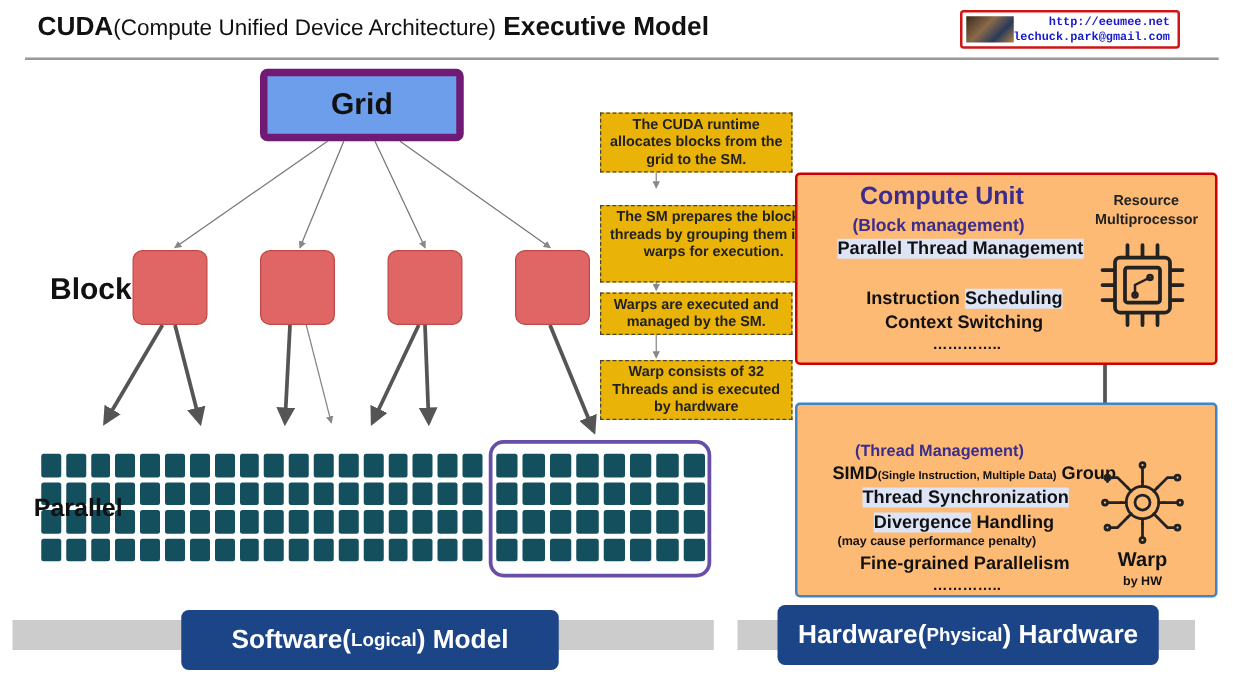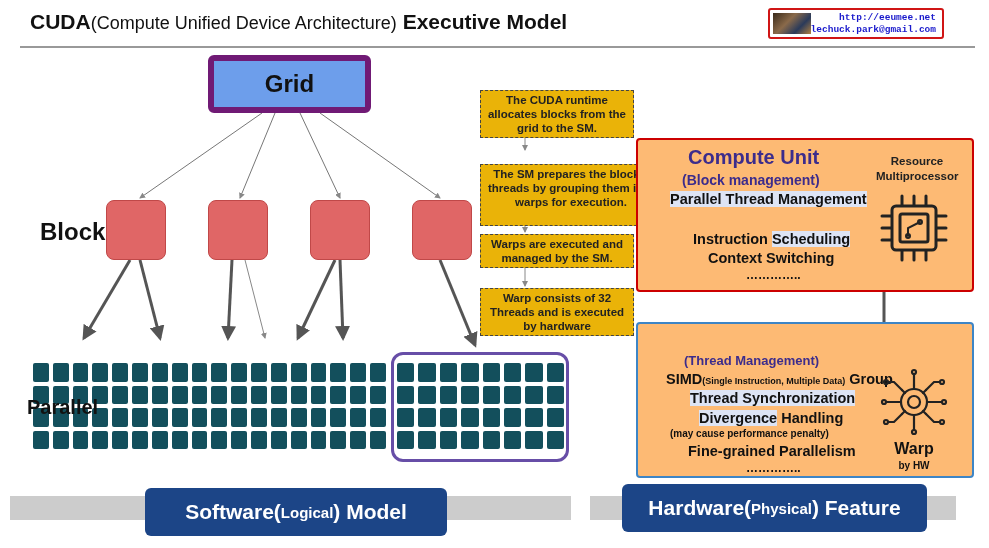--- a/index.html
+++ b/index.html
@@ -298,14 +298,14 @@
 <div class="abs bar" style="left:10px;top:496px;width:561px"></div>
 <div class="abs bar" style="left:590px;top:496px;width:366px"></div>
 <div class="abs footer-label" style="left:145px;top:488px;width:302px;height:48px">
   <span>Software(</span>
     <span class="small2">Logical</span>
     <span>) Model</span>
 </div>
 <div class="abs footer-label" style="left:622px;top:484px;width:305px;height:48px">
   <span>Hardware(</span>
     <span class="small2">Physical</span>
-    <span>) Feature</span>
+    <span>) Hardware</span>
 </div>
 
 </body></html>

